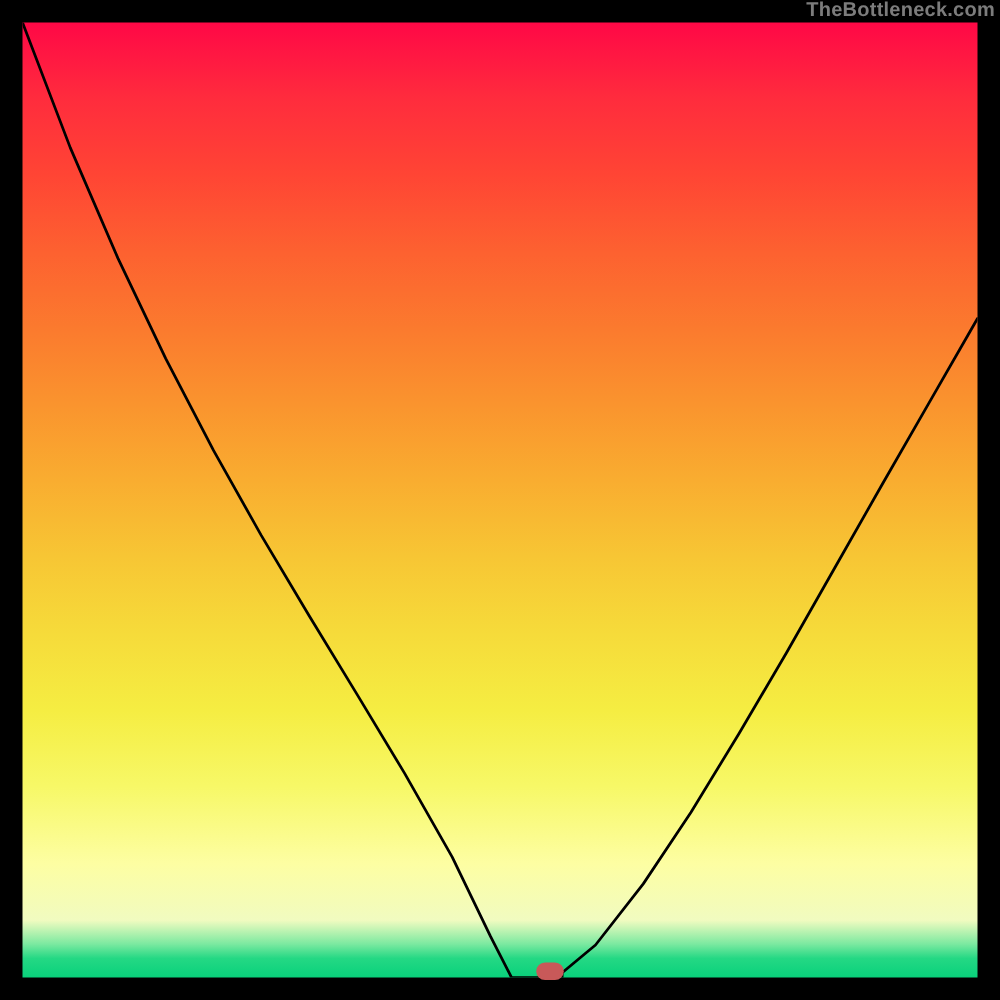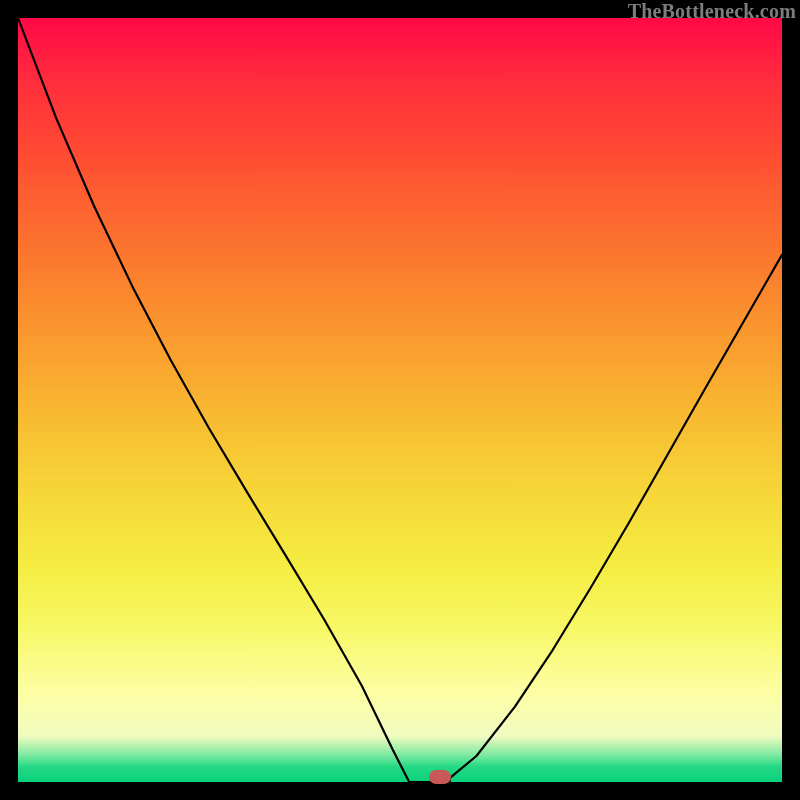--- a/index.html
+++ b/index.html
@@ -34,22 +34,22 @@
       #f1fbc0 94%,
       #7be9a0 96.5%,
       #24d884 98%,
       #09d17b 100%
     );
   }
   .watermark {
     position: absolute;
     top: 0px;
     right: 4px;
-    font-family: Liberation Serif, serif;
-    font-size: 20px;
+    font-family: Liberation Sans, sans-serif;
+    font-size: 16px;
     font-weight: 600;
     color: #7c7c7c;
     letter-spacing: 0.2px;
   }
   .curve-svg {
     position: absolute;
     left: 0;
     top: 0;
     width: 764px;
     height: 764px;

